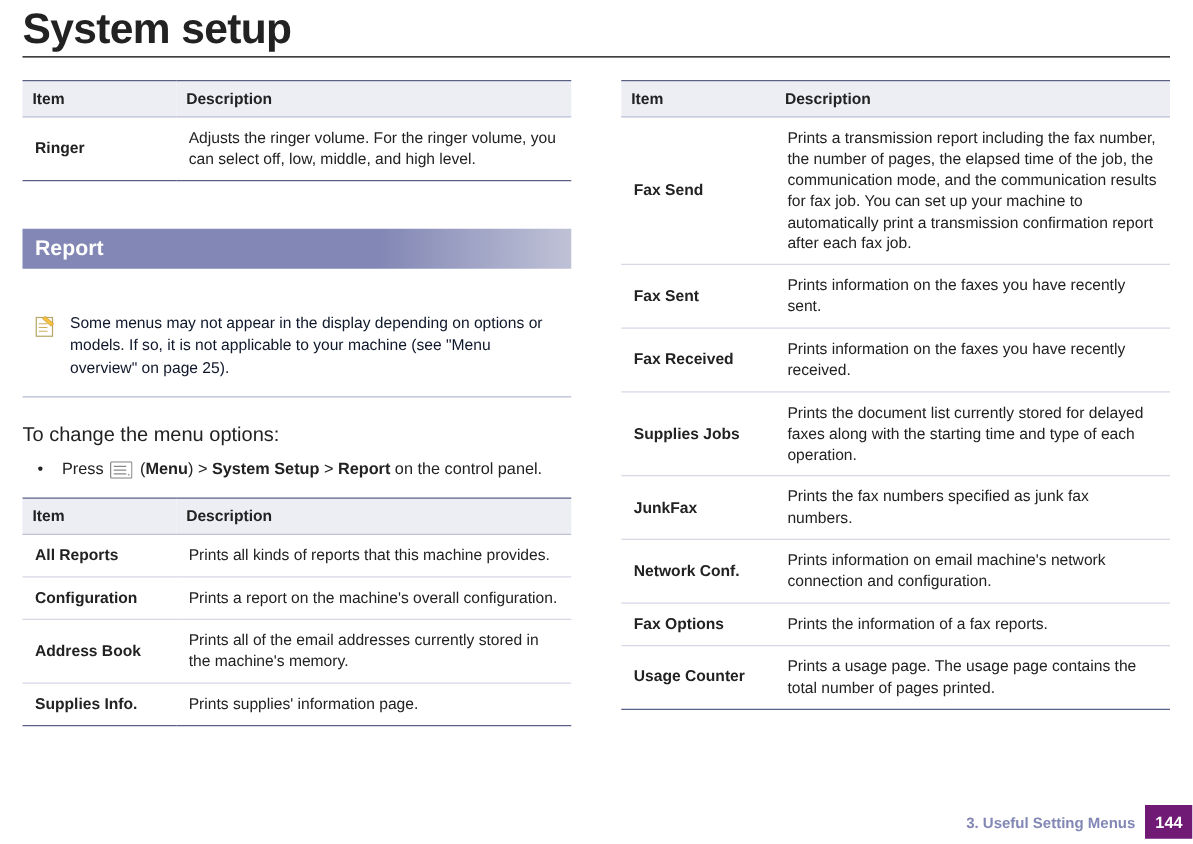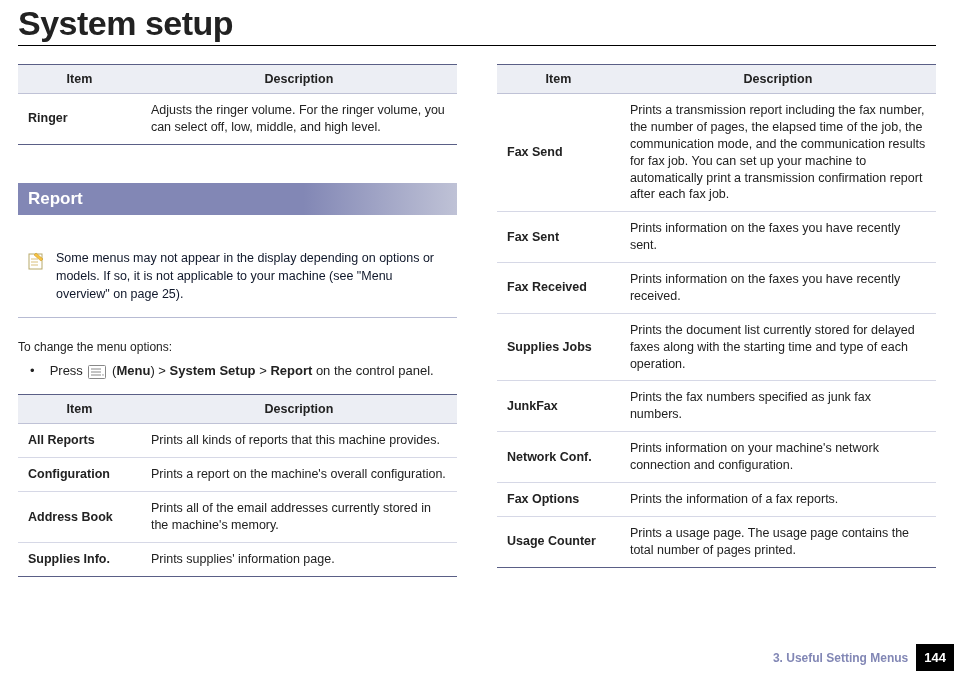--- a/index.html
+++ b/index.html
@@ -37,21 +37,21 @@
     min-width: 0;
   }
   table.dt {
     width: 100%;
     border-collapse: collapse;
     font-size: 12.5px;
   }
   table.dt th {
     background: #eceef4;
     font-weight: 700;
-    text-align: center;
+    text-align: left;
     padding: 7px 8px;
     border-top: 1.5px solid #5a5f86;
     border-bottom: 1px solid #bfc2d6;
   }
   table.dt td {
     padding: 8px 10px;
     border-bottom: 1px solid #d6d8e6;
     vertical-align: top;
     line-height: 1.35;
   }
@@ -83,21 +83,21 @@
   }
   .note-icon {
     width: 20px;
     height: 20px;
     flex: 0 0 auto;
     margin-top: 2px;
   }
   .note-icon svg { display:block; }
   .intro {
     margin: 22px 0 8px 0;
-    font-size: 12px;
+    font-size: 16px;
   }
   ul.steps {
     margin: 6px 0 14px 28px;
     padding: 0;
     list-style: none;
   }
   ul.steps li {
     font-size: 13px;
     line-height: 1.4;
   }
@@ -120,21 +120,21 @@
     right: 0;
     display: flex;
     align-items: center;
     font-size: 12px;
     font-weight: 700;
     color: #8287b5;
     margin-left: 28px;
   }
   .footer .chap { padding-right: 8px; }
   .footer .pg {
-    background: #000000;
+    background: #701a75;
     color: #fff;
     padding: 6px 8px;
     font-size: 13px;
   }
 </style>
 </head>
 <body>
 
 <div class="page">
   <div class="title">System setup</div>
@@ -250,21 +250,21 @@
             <tr>
               <td class="k">Supplies Jobs</td>
               <td>Prints the document list currently stored for delayed faxes along with the starting time and type of each operation.</td>
             </tr>
             <tr>
               <td class="k">JunkFax</td>
               <td>Prints the fax numbers specified as junk fax numbers.</td>
             </tr>
             <tr>
               <td class="k">Network Conf.</td>
-              <td>Prints information on your machine's network connection and configuration.</td>
+              <td>Prints information on email machine's network connection and configuration.</td>
             </tr>
             <tr>
               <td class="k">Fax Options</td>
               <td>Prints the information of a fax reports.</td>
             </tr>
             <tr>
               <td class="k">Usage Counter</td>
               <td>Prints a usage page. The usage page contains the total number of pages printed.</td>
             </tr>
           </tbody>

